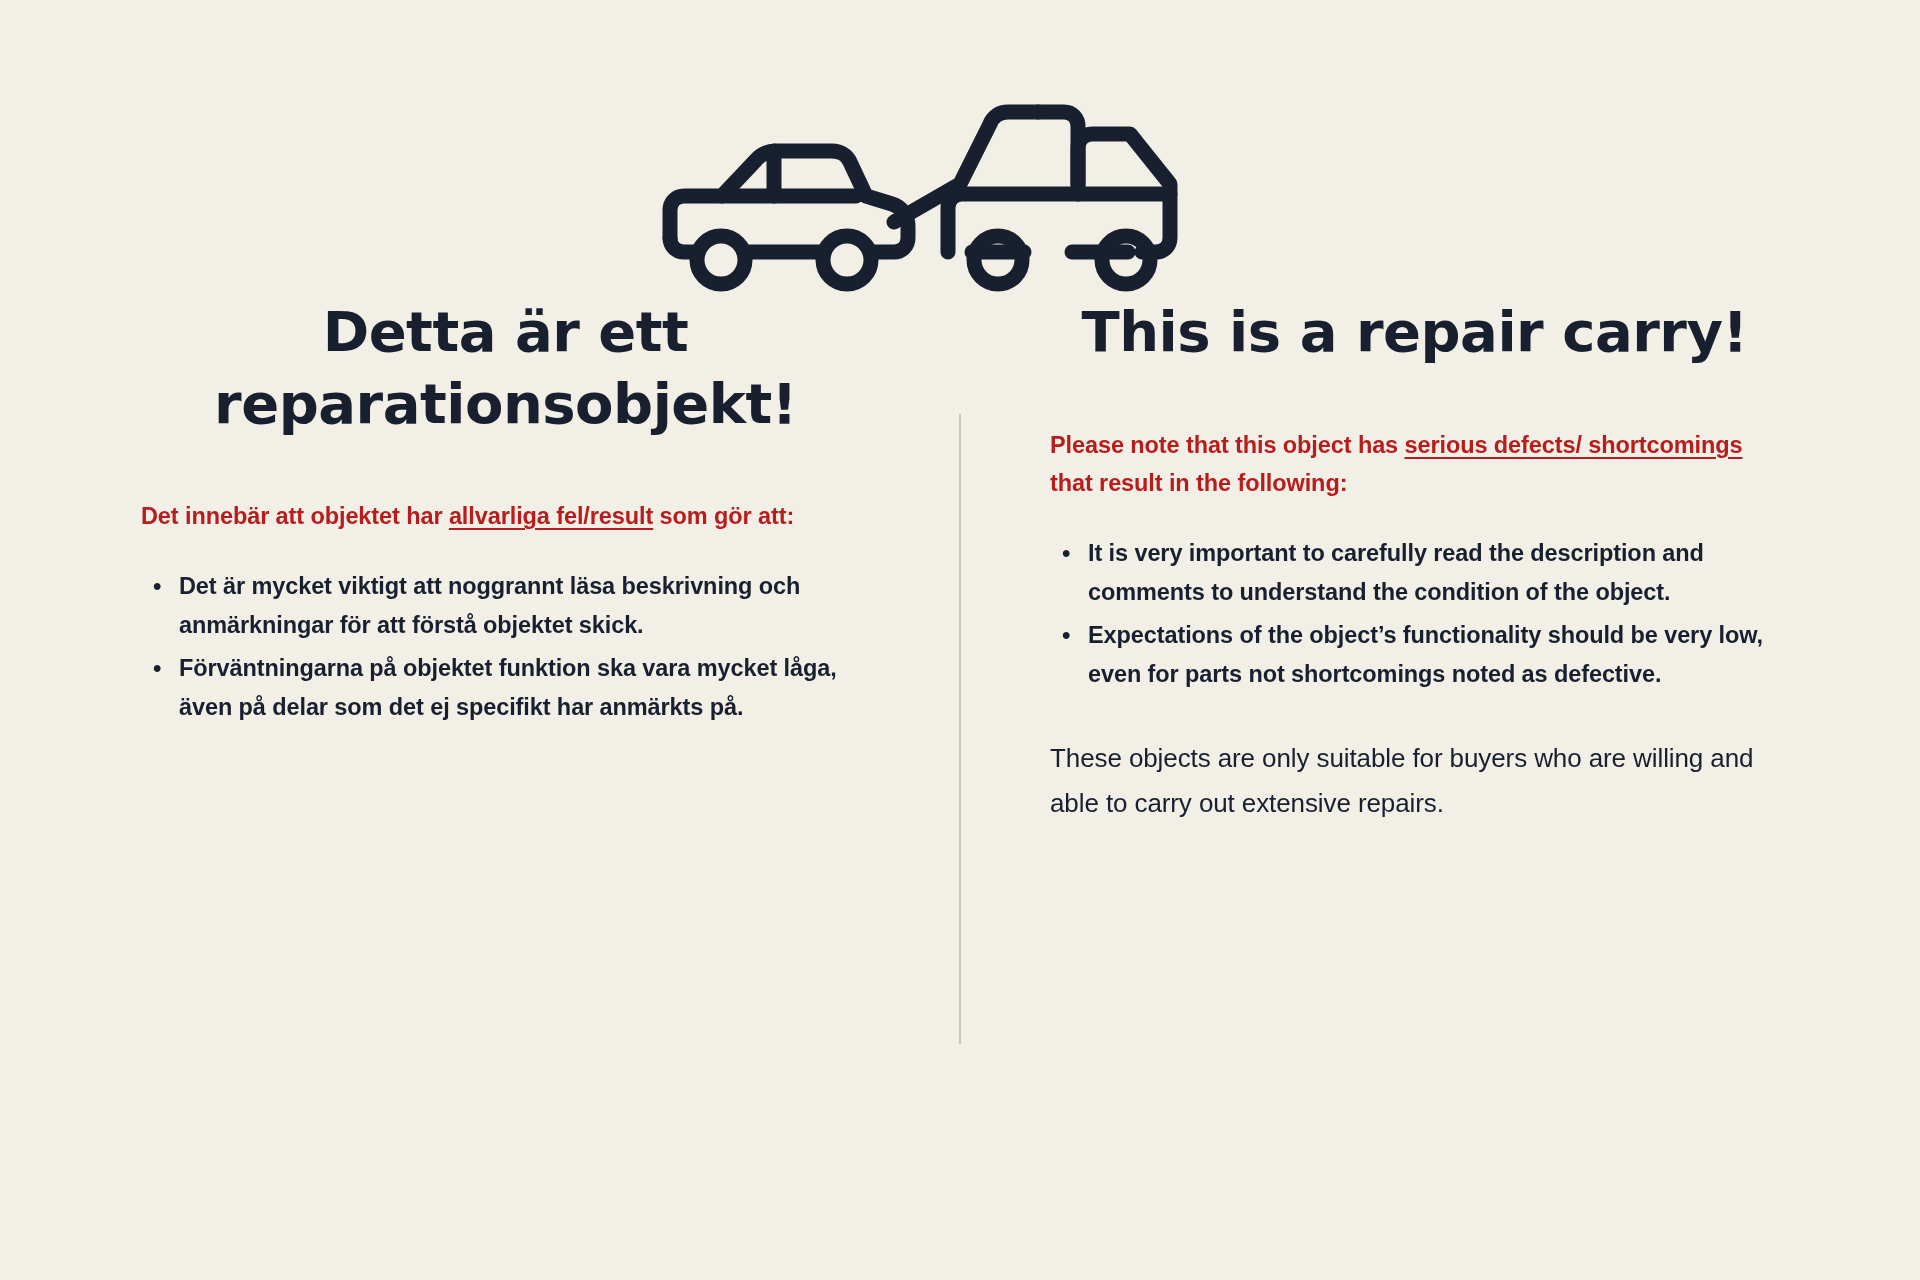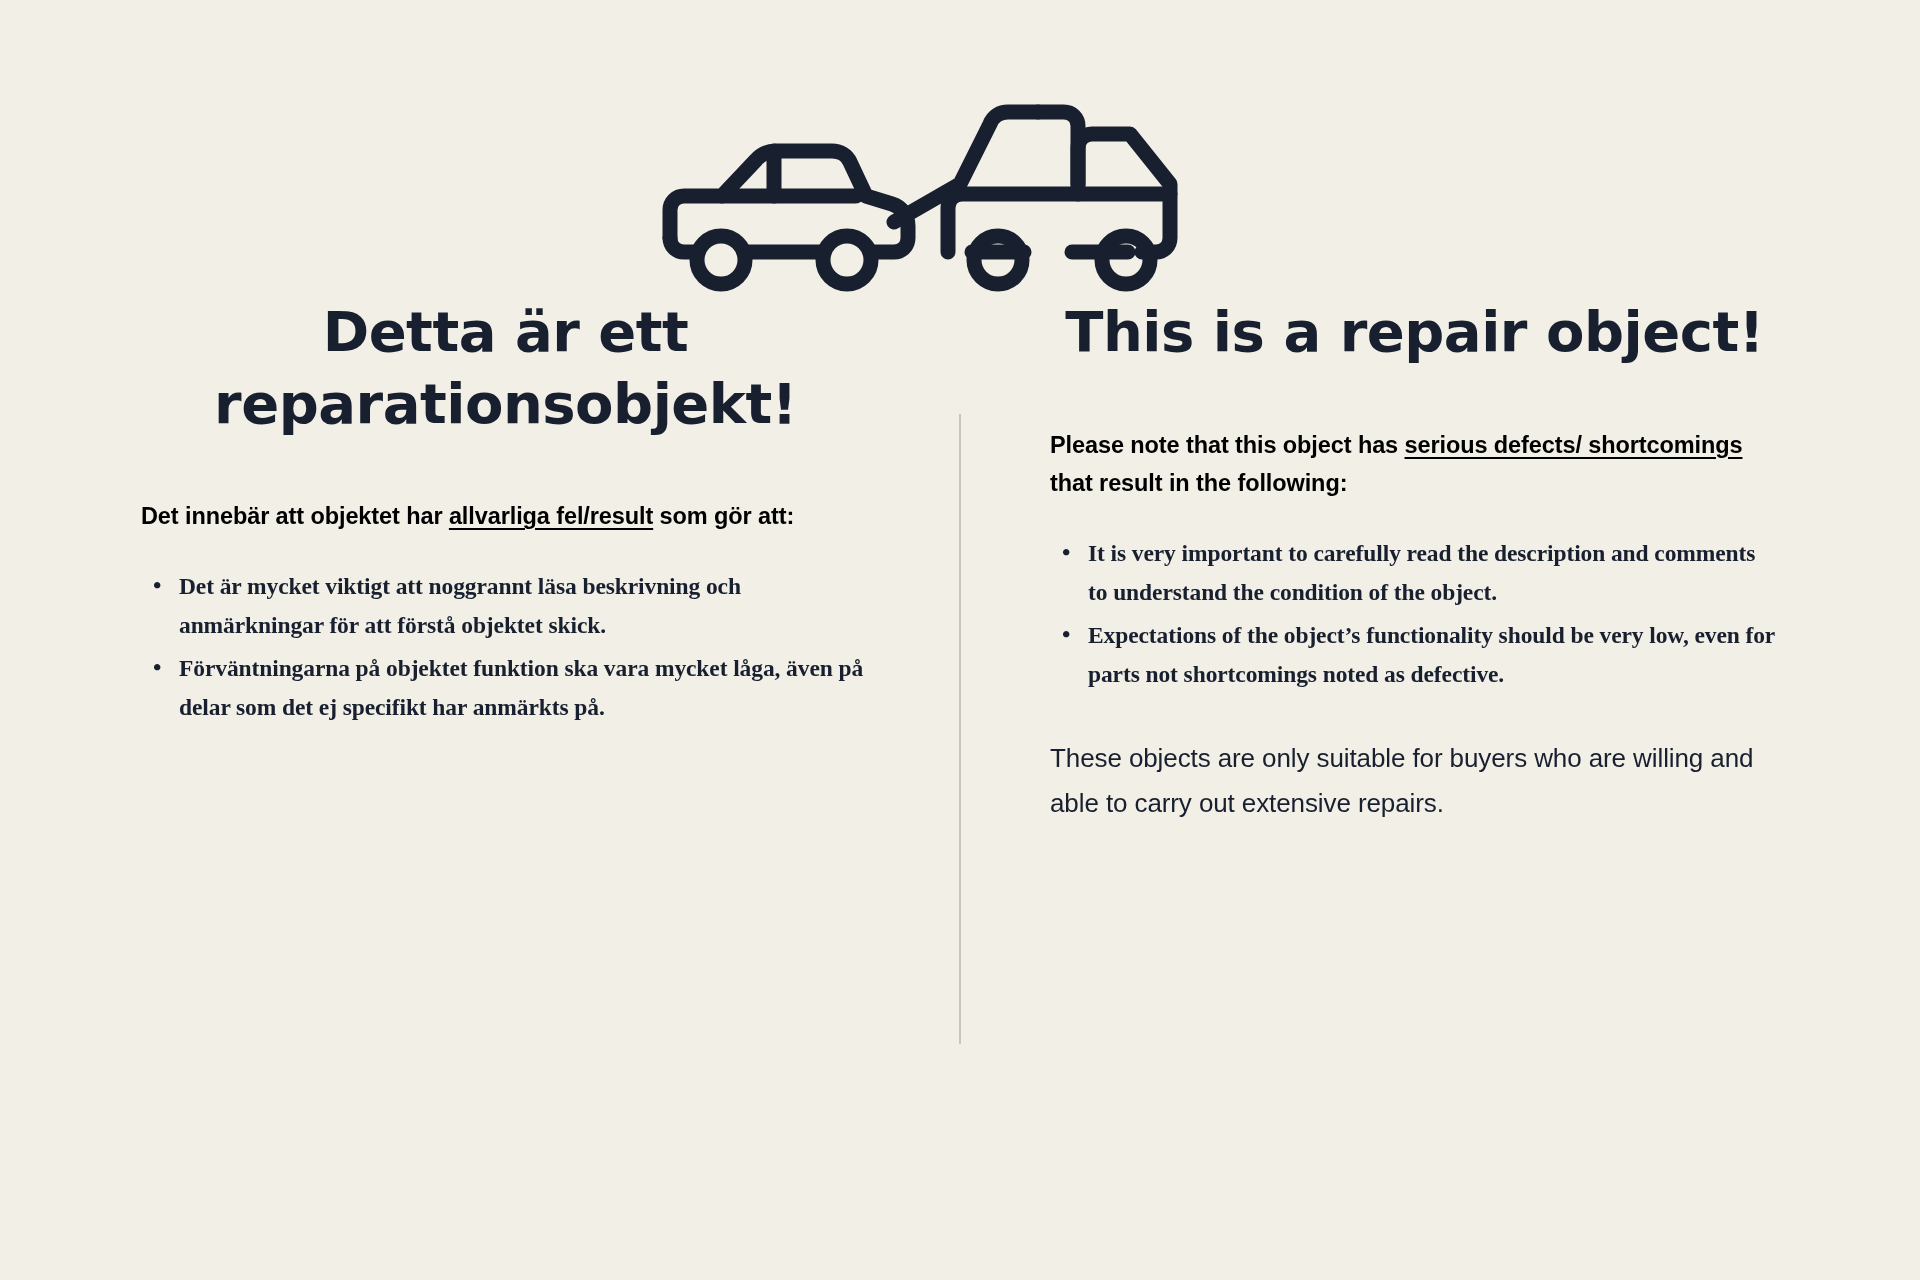--- a/index.html
+++ b/index.html
@@ -68,41 +68,40 @@
     text-align: center;
     margin: 0 0 58px 0;
     color: #18202f;
   }
 
   .lead {
     font-size: 23.5px;
     font-weight: bold;
     line-height: 1.62;
     margin: 0 0 32px 0;
-    color: #000000;
+    color: #b91c1c;
     letter-spacing: -0.1px;
   }
   .lead u, .u {
     text-decoration: underline;
     text-underline-offset: 4px;
   }
 
   ul {
     margin: 0 0 42px 0;
     padding-left: 38px;
     list-style: none;
   }
   li {
     position: relative;
     font-size: 23.5px;
     font-weight: bold;
     line-height: 1.66;
     margin-bottom: 4px;
     letter-spacing: -0.1px;
-    font-family: Liberation Serif, serif;
   }
   li::before {
     content: "•";
     position: absolute;
     left: -26px;
     top: -1px;
     font-size: 24px;
     line-height: 1.66;
   }
 
@@ -153,21 +152,21 @@
       <p class="lead"><span>Det innebär att objektet har </span><span class="u">allvarliga fel/result</span><span> som gör att:</span></p>
 
       <ul>
         <li>Det är mycket viktigt att noggrannt läsa beskrivning och anmärkningar  för att förstå objektet skick.</li>
         <li>Förväntningarna på objektet funktion ska vara mycket låga, även på delar som det ej specifikt har anmärkts på.</li>
       </ul>
 
     </div>
 
     <div class="col col-right">
-      <h1>This is a repair object!</h1>
+      <h1>This is a repair carry!</h1>
 
       <p class="lead"><span>Please note that this object has </span><span class="u">serious defects/ shortcomings</span><span> that result in the following:</span></p>
 
       <ul>
         <li>It is very important to carefully read the description and comments to understand the condition of the object.</li>
         <li>Expectations of the object’s functionality should be very low, even for parts not shortcomings noted as defective.</li>
       </ul>
 
       <p class="outro">These objects are only suitable for buyers who are willing and able to carry out extensive repairs.</p>
     </div>

